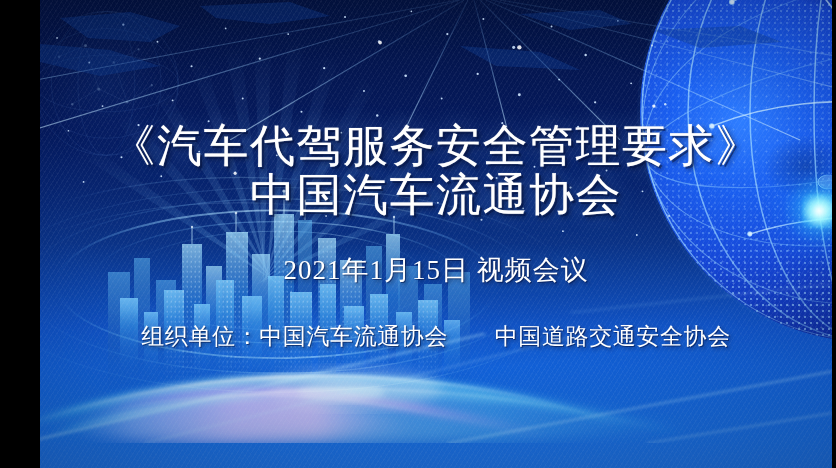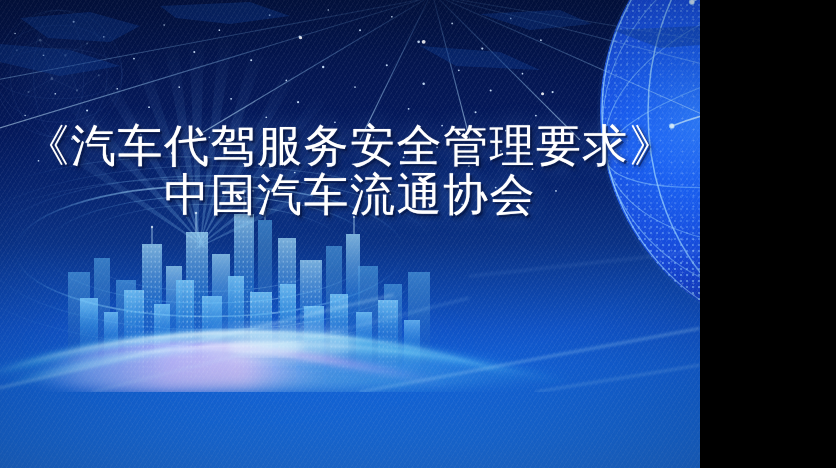--- a/index.html
+++ b/index.html
@@ -4,24 +4,25 @@
 <title>Conference Title Slide</title>
 <style>
   html,body{margin:0;padding:0;background:#000;}
   body{
     font-family:"Liberation Serif","DejaVu Serif",serif;
     -webkit-font-smoothing:antialiased;
   }
 
   #slide{
     position:relative;
-    width:700px;height:468px;
+    width:792px;height:468px;
     overflow:hidden;
     background:#061a55;
     isolation:isolate;
+    margin-left:40px;
   }
 
   
   .layer{position:absolute;inset:0;pointer-events:none;}
 
   #sky{
     background:
       linear-gradient(to bottom,
         #03123f 0%,
         #041650 14%,
@@ -688,16 +689,22 @@
   <div class="layer" id="hatch2"></div>
   <div class="layer" id="vignette"></div>
 
   <div id="content">
 
     <div class="title-block">
       <span class="title-line">《汽车代驾服务安全管理要求》</span>
       <span class="title-line">中国汽车流通协会</span>
     </div>
 
-
+    <div id="meeting-date">2021年1月15日  视频会议</div>
+
+    <div id="organizers">
+      <span>组织单位：中国汽车流通协会</span>
+      <span class="org-gap"></span>
+      <span>中国道路交通安全协会</span>
+    </div>
 
   </div>
 </div>
 
 </body></html>

